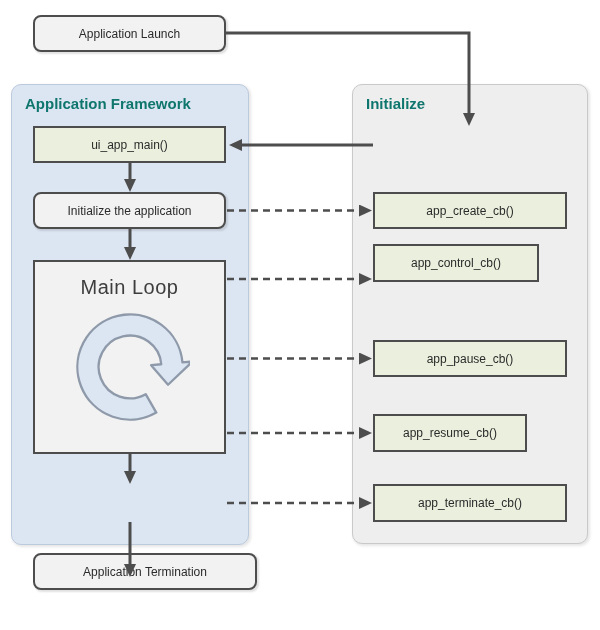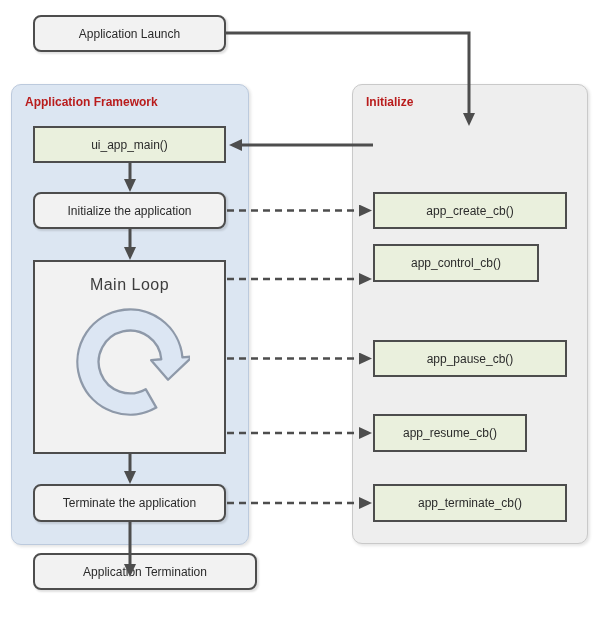--- a/index.html
+++ b/index.html
@@ -30,42 +30,42 @@
     background:var(--panel-framework-bg);
     border:1px solid var(--panel-framework-border);
   }
   .panel.application{
     left:352px;top:84px;width:236px;height:460px;
     background:var(--panel-application-bg);
     border:1px solid var(--panel-application-border);
   }
   .panel-title{
     position:absolute;left:13px;top:10px;
-    font-size:12px;font-weight:bold;color:#b91c1c;white-space:nowrap;
+    font-size:15px;font-weight:bold;color:#0f766e;white-space:nowrap;
   }
   .node,.rnode{
     position:absolute;box-sizing:border-box;
     display:flex;align-items:center;justify-content:center;
     font-size:12px;color:var(--text);text-align:left;white-space:nowrap;
     border:2px solid var(--node-border);
     z-index:2;
   }
   .node{background:var(--node-green-bg);}
   .rnode{
     background:var(--node-gray-bg);border-radius:8px;
     box-shadow:1.5px 1.5px 2px rgba(0,0,0,0.12);
   }
   .mainloop{
     position:absolute;box-sizing:border-box;z-index:2;
     left:33px;top:260px;width:193px;height:194px;
     background:var(--node-gray-bg);border:2px solid var(--node-border);
     display:block;
   }
   .ml-title{
-    margin-top:14px;text-align:center;font-size:16px;color:#3d3d3d;
+    margin-top:14px;text-align:center;font-size:20px;color:#3d3d3d;
     letter-spacing:0.5px;font-family:"Liberation Sans", sans-serif;
   }
   .loop-svg{display:block;margin:8px auto 0 auto;}
   .arrows{
     position:absolute;left:0;top:0;z-index:3;pointer-events:none;
   }
   .arrows path.solid{stroke:var(--arrow);stroke-width:3;fill:none;}
   .arrows path.dashed{stroke:var(--arrow);stroke-width:2.6;fill:none;stroke-dasharray:7 5;}
 </style>
 </head>
@@ -115,21 +115,20 @@
                A 57 57 0 1 1 121.8 60.0
                L 132.7 59.1
                L 106.2 84.2
                L 87.9 63.0
                L 98.9 62.0
                A 34 34 0 1 0 82.0 94.4
                Z" fill="var(--loop-icon-fill)" stroke="var(--loop-icon-stroke)" stroke-width="2.5" stroke-linejoin="round"></path>
     </svg>
   </div>
 
-  <div class="rnode" style="left:33px;top:484px;width:193px;height:38px">Terminate the application</div>
 
 
   <div class="node" style="left:373px;top:192px;width:194px;height:37px">app_create_cb()</div>
 
   <div class="node" style="left:373px;top:244px;width:166px;height:38px">app_control_cb()</div>
 
   <div class="node" style="left:373px;top:340px;width:194px;height:37px">app_pause_cb()</div>
 
   <div class="node" style="left:373px;top:414px;width:154px;height:38px">app_resume_cb()</div>
 

